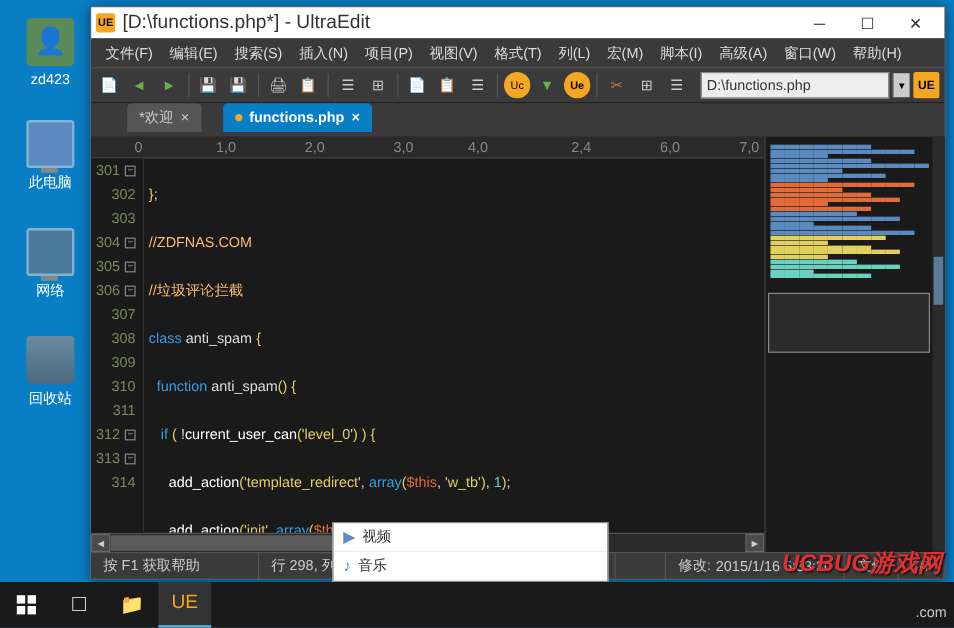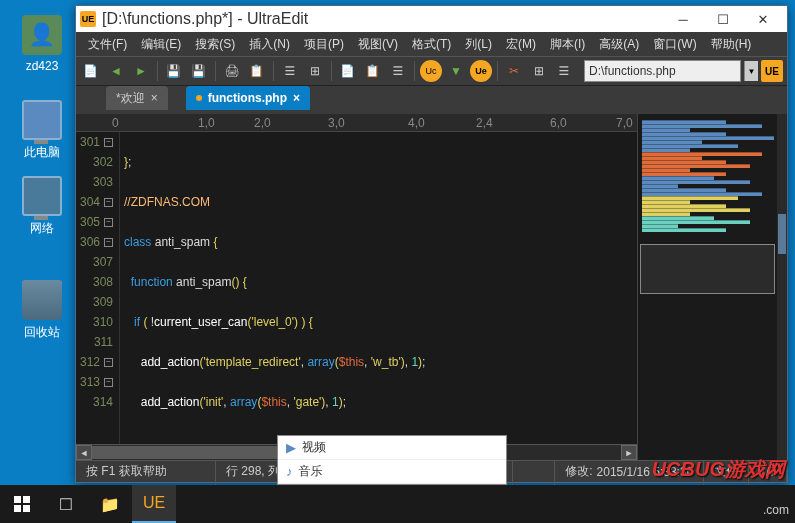--- a/index.html
+++ b/index.html
@@ -67,21 +67,21 @@
 <body>
 
 <div class="desktop-icon" style="left:12px;top:15px">
   <div class="ico user-ico">👤</div>
   <div>zd423</div>
 </div>
 <div class="desktop-icon" style="left:12px;top:100px">
   <div class="ico pc-ico"></div>
   <div>此电脑</div>
 </div>
-<div class="desktop-icon" style="left:12px;top:176px">
+<div class="desktop-icon" style="left:12px;top:190px">
   <div class="ico pc-ico" style="background:#4a7a9a"></div>
   <div>网络</div>
 </div>
 <div class="desktop-icon" style="left:12px;top:280px">
   <div class="ico bin-ico"></div>
   <div>回收站</div>
 </div>
 
 <div class="window">
   <div class="titlebar">
@@ -152,24 +152,24 @@
       <span class="dot"></span>
       <span>functions.php</span>
       <span class="x">×</span>
     </div>
   </div>
 
   <div class="editor-container">
     <div class="editor-main">
       <div class="ruler">
         <span style="left:36px">0</span>
-        <span style="left:122px">1,0</span>
+        <span style="left:104px">1,0</span>
         <span style="left:178px">2,0</span>
         <span style="left:252px">3,0</span>
-        <span style="left:332px">4,0</span>
+        <span style="left:314px">4,0</span>
         <span style="left:400px">2,4</span>
         <span style="left:474px">6,0</span>
         <span style="left:540px">7,0</span>
       </div>
       <div class="code-area">
         <div class="gutter">
           <div class="ln">
               <span>301</span>
               <span class="fold">−</span>
             </div>
@@ -214,20 +214,21 @@
               <span>313</span>
               <span class="fold">−</span>
             </div>
           <div class="ln">
               <span>314</span>
             </div>
         </div>
         <div class="code">
 <div class="line"><span class="paren">}</span><span class="punc">;</span></div>
 <div class="line"><span class="cmt">//ZDFNAS.COM</span></div>
+<div class="line"><span class="cmt">//垃圾评论拦截</span></div>
 <div class="line"><span class="kw">class</span> <span class="punc">anti_spam</span> <span class="paren">{</span></div>
 <div class="line">  <span class="kw">function</span> <span class="punc">anti_spam</span><span class="paren">()</span> <span class="paren">{</span></div>
 <div class="line">   <span class="kw">if</span> <span class="paren">(</span> <span class="punc">!</span><span class="fn">current_user_can</span><span class="paren">(</span><span class="str">'level_0'</span><span class="paren">)</span> <span class="paren">)</span> <span class="paren">{</span></div>
 <div class="line">     <span class="fn">add_action</span><span class="paren">(</span><span class="str">'template_redirect'</span><span class="punc">,</span> <span class="kw">array</span><span class="paren">(</span><span class="var">$this</span><span class="punc">,</span> <span class="str">'w_tb'</span><span class="paren">)</span><span class="punc">,</span> <span class="num">1</span><span class="paren">)</span><span class="punc">;</span></div>
 <div class="line">     <span class="fn">add_action</span><span class="paren">(</span><span class="str">'init'</span><span class="punc">,</span> <span class="kw">array</span><span class="paren">(</span><span class="var">$this</span><span class="punc">,</span> <span class="str">'gate'</span><span class="paren">)</span><span class="punc">,</span> <span class="num">1</span><span class="paren">)</span><span class="punc">;</span></div>
 
 
 
 
 

